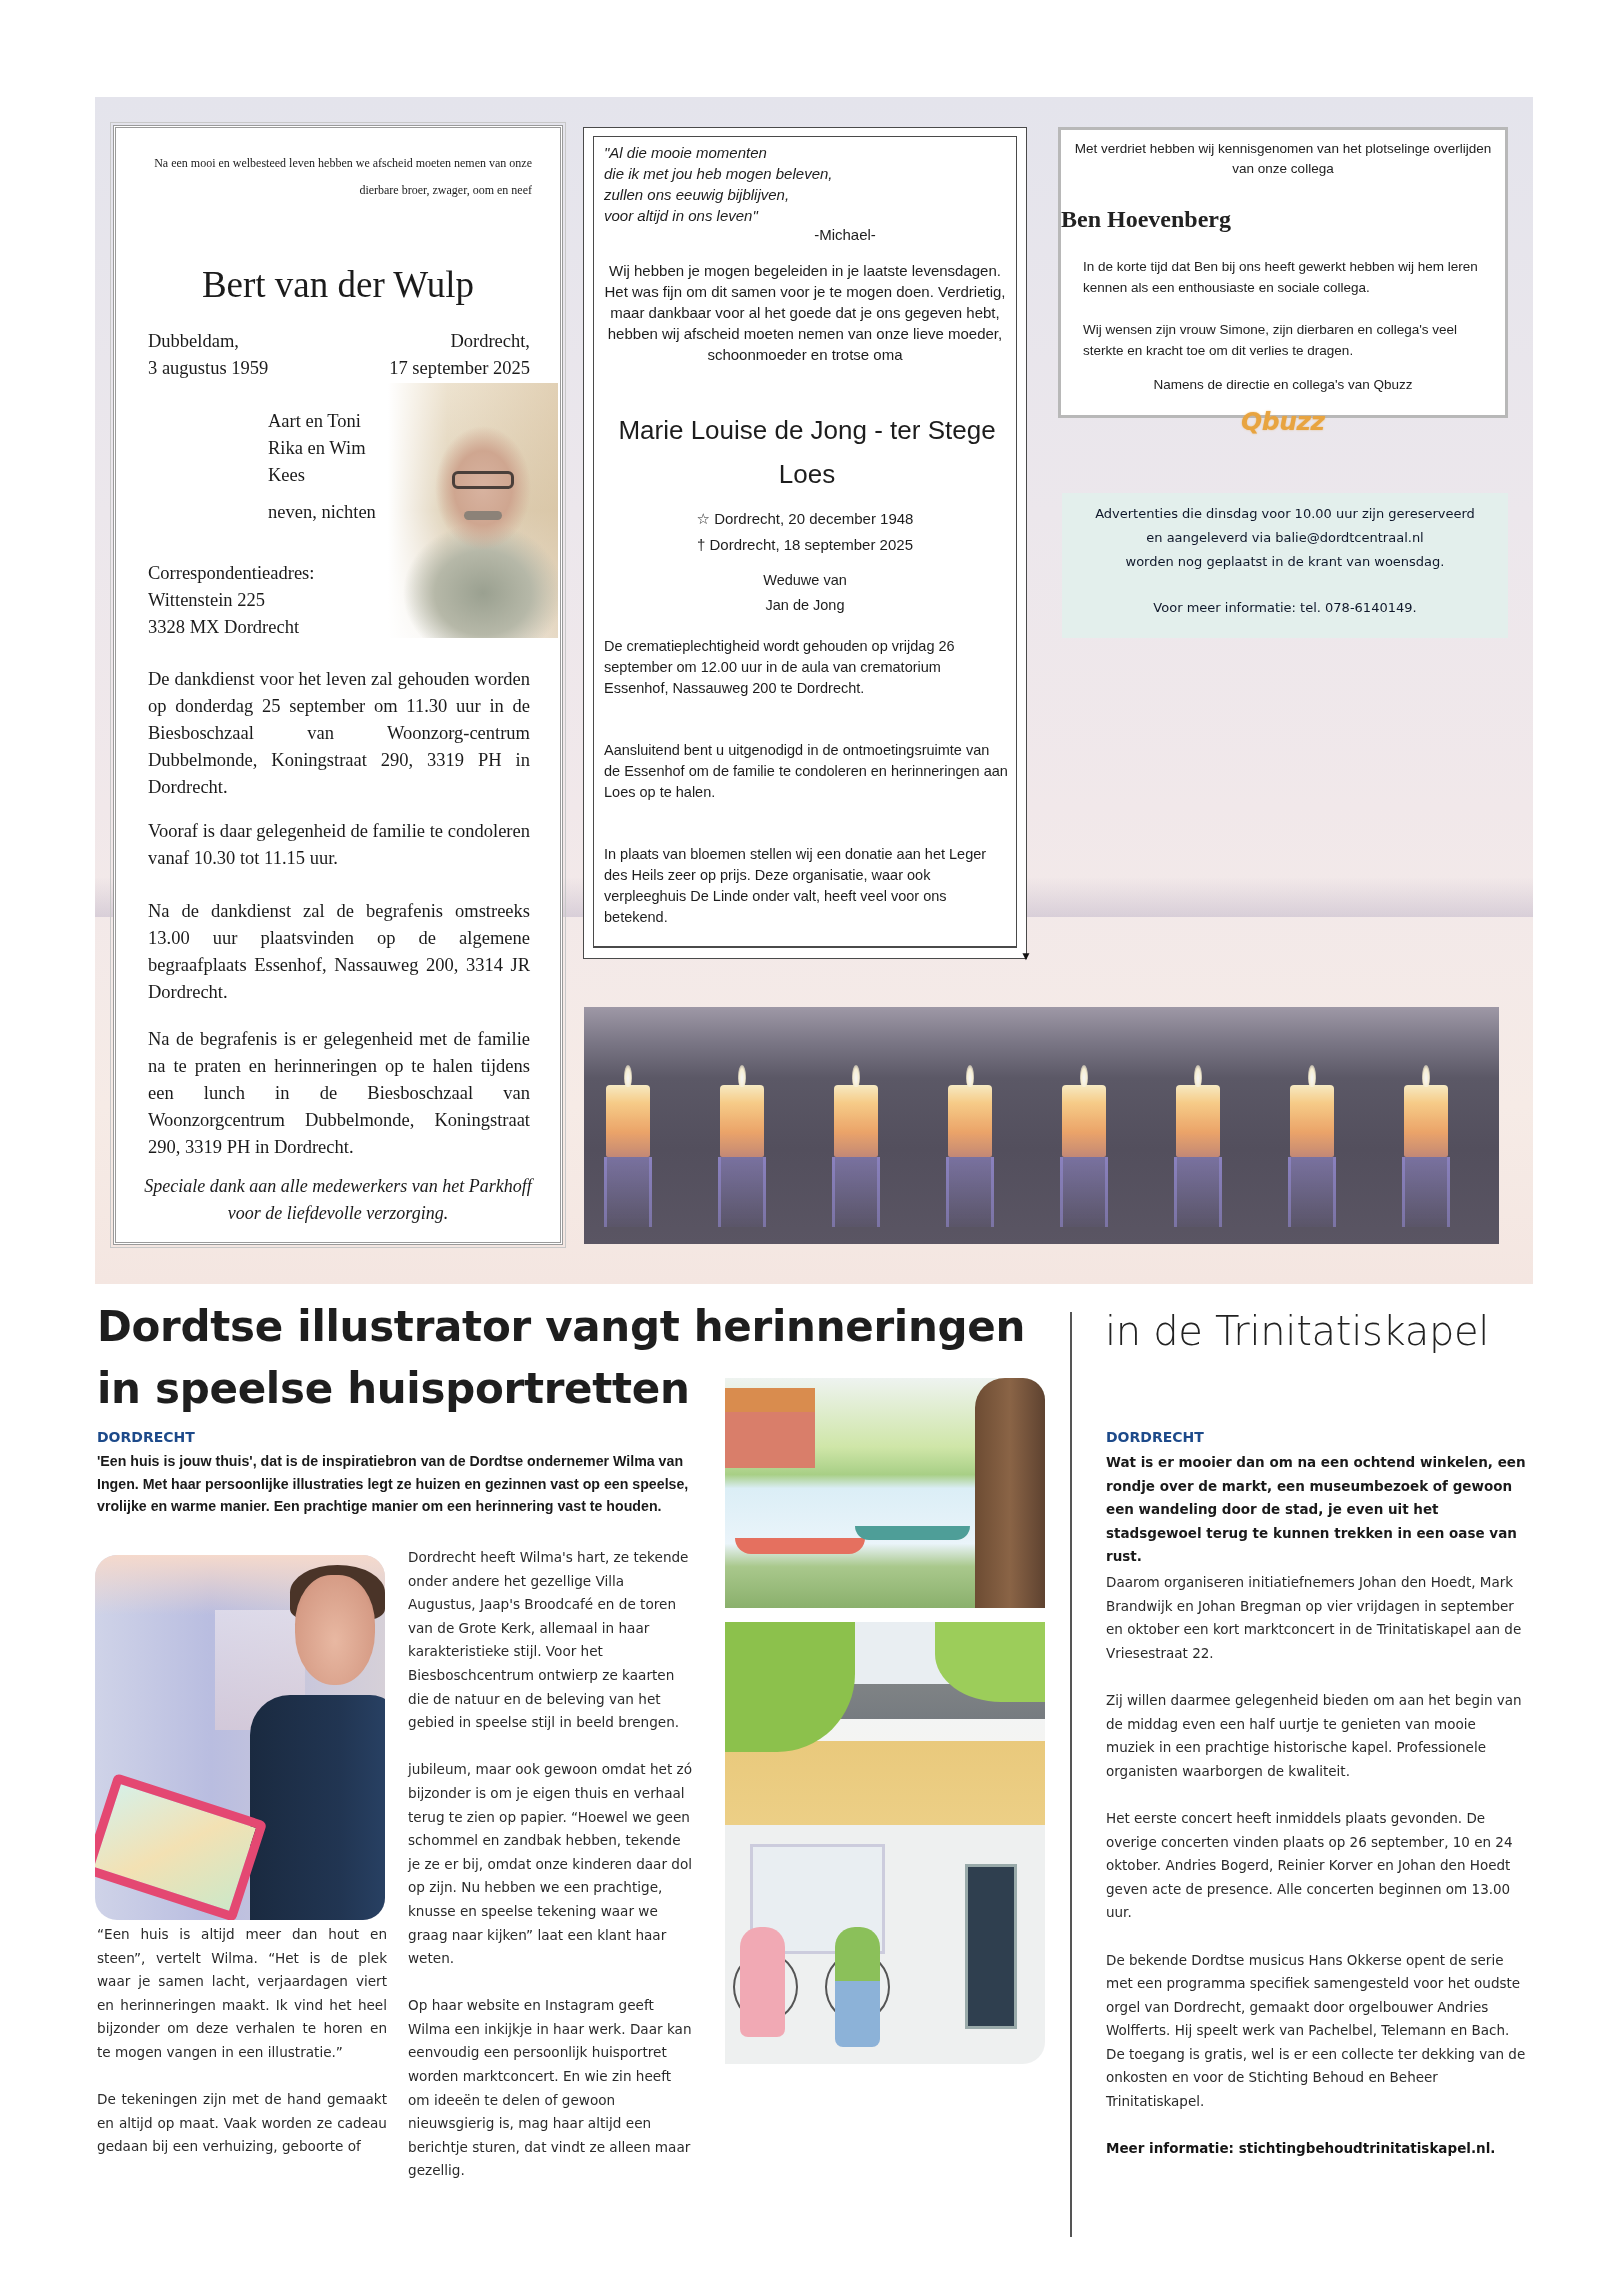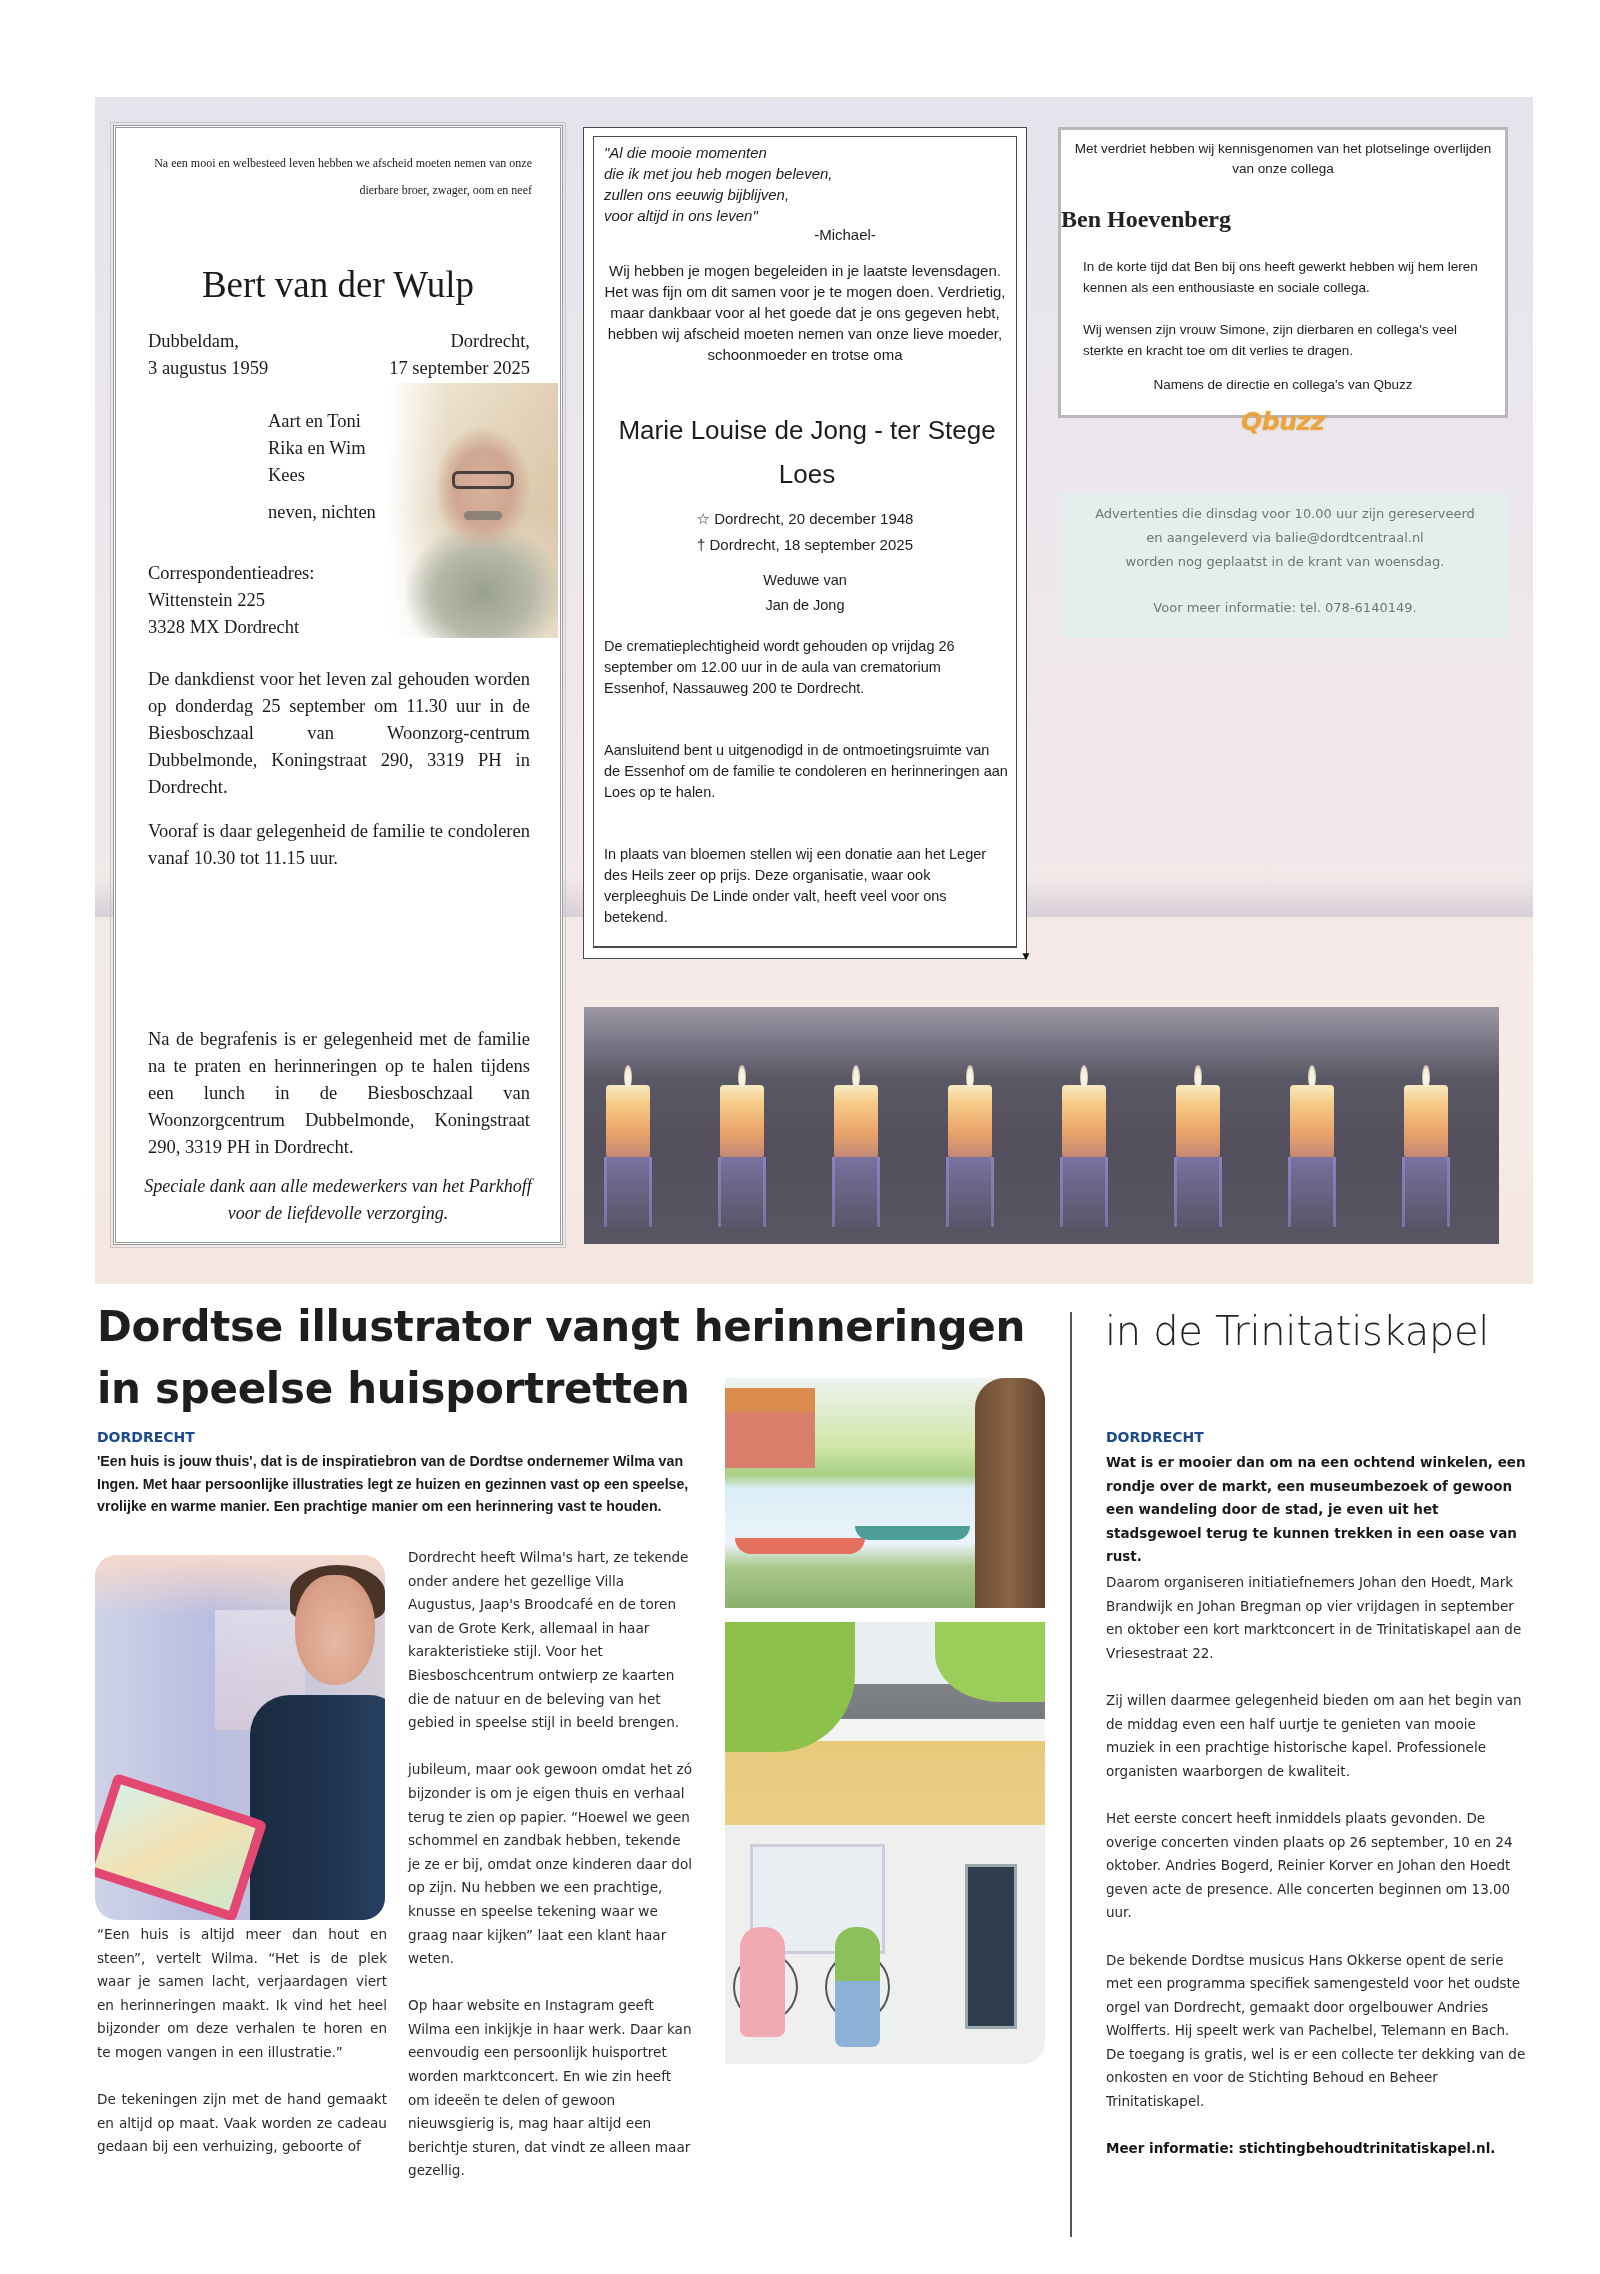--- a/index.html
+++ b/index.html
@@ -79,21 +79,21 @@
   .card-ben .p2 { top: 189px; }
   .card-ben .sign { position: absolute; left: 0; right: 0; top: 247px; text-align: center; font-size: 13.5px; }
   .card-ben .logo {
     position: absolute; left: 180px; top: 277px; font-family: "DejaVu Sans", sans-serif; font-weight: bold; font-style: italic;
     font-size: 25px; color: #e8a440; letter-spacing: -0.5px; text-shadow: 0 0 2px rgba(232,164,64,0.6);
   }
 
   
   .info-box {
     position: absolute; left: 1062px; top: 493px; width: 446px; height: 145px;
-    background: #e3efec; color: #737373; text-align: center; font-family: "DejaVu Sans", sans-serif;
+    background: #e3efec; color: #0f172a; text-align: center; font-family: "DejaVu Sans", sans-serif;
     font-size: 13px; line-height: 24px; padding-top: 9px;
   }
   .info-box .gap { height: 22px; }
 
   
   .candles {
     position: absolute; left: 584px; top: 1007px; width: 915px; height: 237px;
     background: linear-gradient(180deg, #9e98a6 0%, #7a7685 15%, #5b5866 30%, #534f5d 60%, #5a5563 100%);
   }
   .candle { position: absolute; top: 78px; width: 44px; height: 72px; border-radius: 4px 4px 2px 2px;
@@ -182,20 +182,21 @@
     <div class="gap"></div>
     <div>neven, nichten</div>
   </div>
   <div class="addr">
     <div>Correspondentieadres:</div>
     <div>Wittenstein 225</div>
     <div>3328 MX  Dordrecht</div>
   </div>
   <div class="para p1">De dankdienst voor het leven zal gehouden worden op donderdag 25 september om 11.30 uur in de Biesboschzaal van Woonzorg-centrum Dubbelmonde, Koningstraat 290, 3319 PH in Dordrecht.</div>
   <div class="para p2">Vooraf is daar gelegenheid de familie te condoleren vanaf 10.30 tot 11.15 uur.</div>
+  <div class="para p3">Na de dankdienst zal de begrafenis omstreeks 13.00 uur plaatsvinden op de algemene begraafplaats Essenhof, Nassauweg 200, 3314 JR Dordrecht.</div>
   <div class="para p4">Na de begrafenis is er gelegenheid met de familie na te praten en herinneringen op te halen tijdens een lunch in de Biesboschzaal van Woonzorgcentrum Dubbelmonde, Koningstraat 290, 3319 PH in Dordrecht.</div>
   <div class="thanks">Speciale dank aan alle medewerkers van het Parkhoff voor de liefdevolle verzorging.</div>
 </div>
 
 <div class="card-loes">
   <div class="inner"></div>
   <div class="poem">
     <div>"Al die mooie momenten</div>
     <div>die ik met jou heb mogen beleven,</div>
     <div>zullen ons eeuwig bijblijven,</div>

